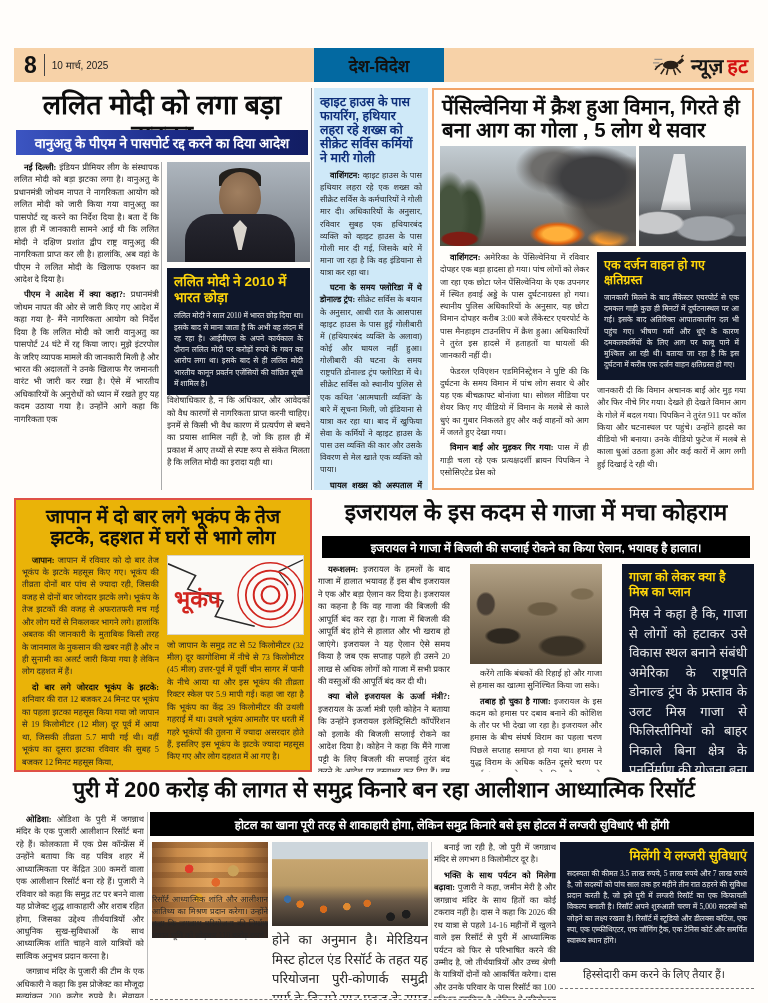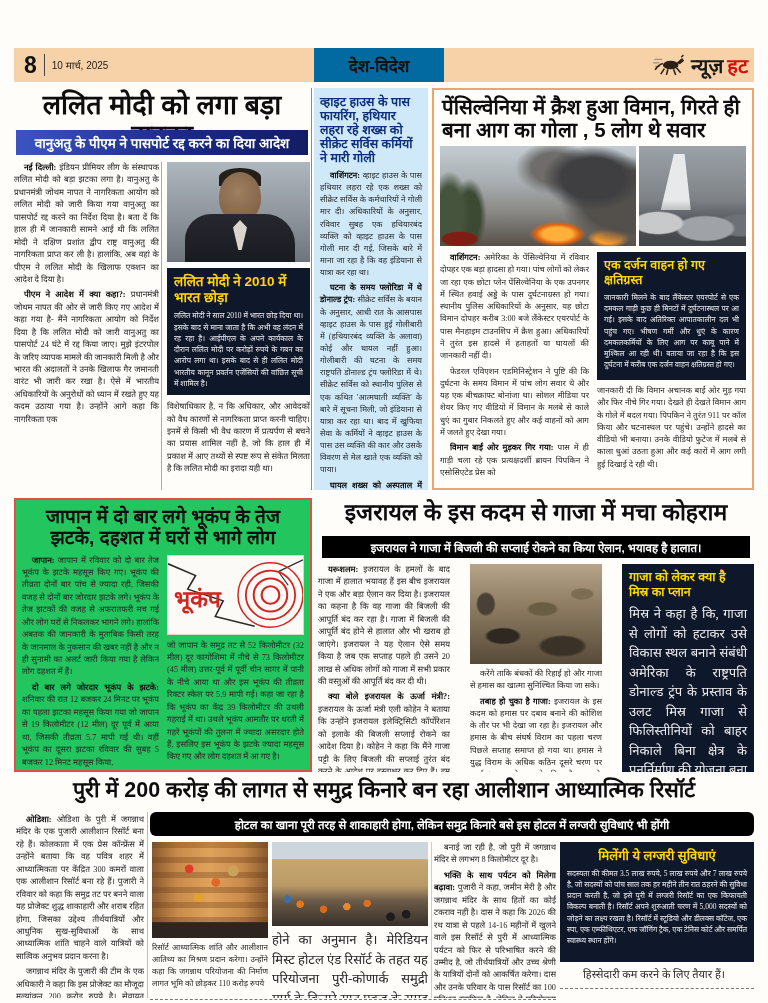--- a/index.html
+++ b/index.html
@@ -43,21 +43,21 @@
     background:linear-gradient(180deg,#aeb6be 0%,#8d949c 55%,#6e747c 100%); }
   .ph-lalit .head { position:absolute; left:52px; top:10px; width:42px; height:50px; border-radius:50% 50% 46% 46%;
     background:radial-gradient(circle at 45% 40%, #a07f60, #7d5f45 85%); }
   .ph-lalit .hair { position:absolute; left:52px; top:6px; width:42px; height:18px; border-radius:50% 50% 0 0; background:#23201c; }
   .ph-lalit .suit { position:absolute; left:18px; top:52px; width:110px; height:50px; border-radius:26px 30px 0 0;
     background:linear-gradient(180deg,#272730 0%,#191920 100%); }
   .ph-lalit .shirt { position:absolute; left:66px; top:58px; width:14px; height:30px; background:#d9d4cc;
     clip-path:polygon(50% 0,100% 25%,62% 100%,38% 100%,0 25%); }
   .inset { margin-top:6px; }
   .inset .bb-title { font-size:13.5px; }
-  .a1-p2 { margin-top:6px; }
+  .a1-p2 { }
   
   .a2 { position:absolute; left:314px; top:88px; width:114px; height:402px; background:#cfe9f8; padding:7px 6px; }
   .a2-head { font-size:12.5px; color:#0e2f7a; margin-bottom:5px; }
   .a2 .bodytext { font-size:8.1px; }
   
   .a3 { position:absolute; left:432px; top:88px; width:322px; height:402px; border:2px solid #f2a468; background:#fffefb; padding:6px; }
   .a3-head { font-size:20.5px; padding:0 2px 4px 2px; }
   .a3-photos { display:flex; gap:3px; }
   .ph-crash { width:196px; height:100px;
     background:
@@ -79,21 +79,21 @@
       radial-gradient(40px 18px at 18% 50%, #c8c9cb 0 58%, rgba(200,201,203,0) 66%),
       radial-gradient(46px 20px at 62% 62%, #9fa3a8 0 58%, rgba(159,163,168,0) 66%),
       radial-gradient(40px 18px at 96% 55%, #6d7175 0 58%, rgba(109,113,117,0) 66%),
       linear-gradient(180deg, rgba(60,60,60,0) 0%, #45474a 85%); }
   .a3-cols { display:flex; gap:8px; margin-top:6px; position:relative; }
   .a3-col { width:150px; height:232px; }
   .a3 .bodytext { font-size:8.2px; }
   .a3 .blackbox { min-height:128px; }
   .a3-tail { margin-top:5px; }
   
-  .a4 { position:absolute; left:14px; top:498px; width:298px; height:274px; border:2px solid #df5146; background:#22c55e; padding:6px; }
+  .a4 { position:absolute; left:14px; top:498px; width:298px; height:274px; border:2px solid #df5146; background:#eab308; padding:6px; }
   .a4-head { font-size:19px; text-align:center; padding-bottom:4px; }
   .a4-cols { display:flex; gap:8px; margin-top:2px; }
   .a4-col { width:139px; height:212px; }
   .quake { position:relative; width:100%; height:80px; background:#fbfaf7; border:1px solid #d9d4cc; overflow:hidden; }
   .quake-label { position:absolute; left:6px; top:26px; font-size:23px; font-weight:bold; color:#d1261f; font-family:"Liberation Sans", sans-serif; }
   .a4-tail { margin-top:5px; }
   
   .a5-head { position:absolute; left:318px; top:500px; width:436px; text-align:center; font-size:23px; }
   .a5-bar { position:absolute; left:322px; top:536px; width:428px; height:22px; font-size:11.5px; }
   .a5-cols { position:absolute; left:318px; top:564px; width:436px; height:208px; display:flex; gap:20px; }
@@ -104,46 +104,46 @@
       radial-gradient(40px 18px at 70% 82%, #3a3226 0 50%, rgba(58,50,38,0) 62%),
       radial-gradient(26px 12px at 55% 45%, #6b5c44 0 50%, rgba(107,92,68,0) 62%),
       radial-gradient(20px 10px at 85% 30%, #7d6d52 0 50%, rgba(125,109,82,0) 62%),
       radial-gradient(16px 20px at 12% 40%, #4a4036 0 50%, rgba(74,64,54,0) 62%),
       linear-gradient(180deg,#b5a488 0%,#8f7e64 40%,#574a38 100%); }
   .a5 .bodytext, .a5-col .bodytext { font-size:8.2px; }
   .bb-egypt { min-height:140px; margin-bottom:15px; }
   .bb-egypt .bb-text { font-size:13px; }
   
   .a6-head { position:absolute; left:14px; top:778px; width:740px; text-align:center; font-size:21.5px; }
-  .a6-bar { position:absolute; left:150px; top:812px; width:604px; height:24px; font-size:11.5px;border-radius:6px; }
+  .a6-bar { position:absolute; left:150px; top:812px; width:604px; height:24px; font-size:11.5px; }
   .a6-cola { position:absolute; left:16px; top:814px; width:128px; height:184px; }
   .ph-temple { position:absolute; left:152px; top:842px; width:116px; height:96px;
     background:
       radial-gradient(7px 7px at 32% 28%, #e23b2a 0 58%, rgba(226,59,42,0) 66%),
       radial-gradient(7px 7px at 55% 42%, #e2672a 0 58%, rgba(226,103,42,0) 66%),
       radial-gradient(7px 7px at 40% 58%, #e2a32a 0 58%, rgba(226,163,42,0) 66%),
       radial-gradient(9px 9px at 70% 30%, #caa25a 0 58%, rgba(202,162,90,0) 66%),
       linear-gradient(0deg,#2e2520 0%,#2e2520 16%, rgba(46,37,32,0) 17%),
       repeating-linear-gradient(180deg, rgba(96,52,20,.30) 0 6px, rgba(0,0,0,0) 6px 15px),
       linear-gradient(90deg,#8a5a30 0%,#c98b4a 22%,#e0a35c 50%,#c98b4a 78%,#8a5a30 100%); }
-  .a6-under-temple { position:absolute; left:152px; top:942px; width:116px; height:56px; font-size:8px; }
+  .a6-under-temple { position:absolute; left:152px; top:894px; width:116px; height:56px; font-size:8px; }
   .ph-crowd { position:absolute; left:272px; top:842px; width:156px; height:84px;
     background:
       radial-gradient(9px 9px at 86% 86%, #1d1d1d 0 45%, rgba(29,29,29,0) 52%),
       radial-gradient(9px 9px at 76% 89%, #1d1d1d 0 45%, rgba(29,29,29,0) 52%),
       radial-gradient(6px 6px at 18% 74%, #e07820 0 58%, rgba(224,120,32,0) 66%),
       radial-gradient(6px 6px at 33% 80%, #d86a1a 0 58%, rgba(216,106,26,0) 66%),
       radial-gradient(6px 6px at 48% 77%, #e08a30 0 58%, rgba(224,138,48,0) 66%),
       radial-gradient(6px 6px at 61% 73%, #d87020 0 58%, rgba(216,112,32,0) 66%),
       radial-gradient(6px 6px at 10% 68%, #3b6ea5 0 58%, rgba(59,110,165,0) 66%),
       linear-gradient(180deg,#cdd6dc 0%,#cdd6dc 20%,#c7a670 21%,#b99a66 52%,#6b5a48 70%,#37302a 100%); }
   .a6-under-crowd { position:absolute; left:272px; top:930px; width:156px; height:68px; font-size:13px; }
   .a6-cold { position:absolute; left:434px; top:842px; width:122px; height:156px; }
   .bb-lux { position:absolute; left:560px; top:842px; width:194px; min-height:120px; }
-  .bb-lux .bb-title { text-align:center; font-size:13px; }
+  .bb-lux .bb-title { text-align:right; font-size:13px; }
   .a6-tail { position:absolute; left:583px; top:966px; width:194px; font-size:11px; }
 </style>
 </head>
 <body>
 
 <div class="page">
 
   <header class="masthead">
     <div class="mast-left">
       <span class="pagenum">8</span>

